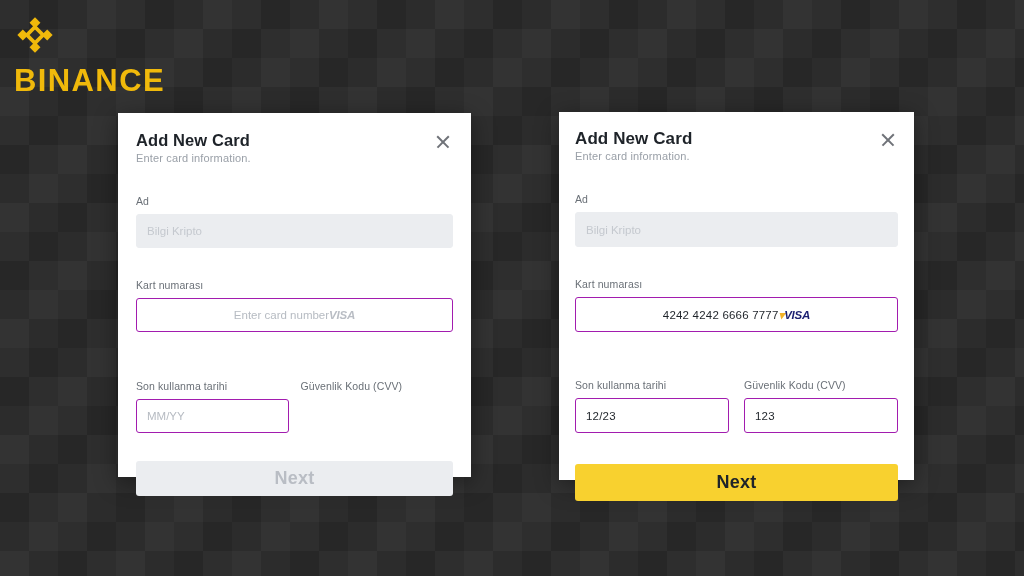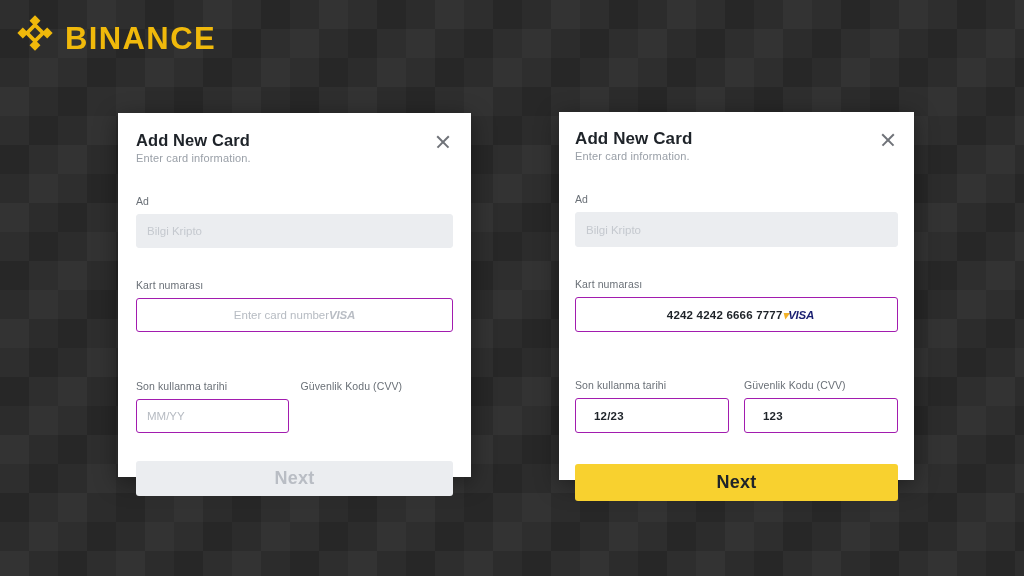--- a/index.html
+++ b/index.html
@@ -28,23 +28,24 @@
     background-size: 116px 116px, 116px 116px, 116px 116px, 116px 116px;
     background-position: 0 0, 58px 58px, 29px 29px, 87px 87px;
   }
 
   
   #brand {
     position: absolute;
     left: 14px;
     top: 14px;
     display: flex;
-    align-items: flex-end;
+    align-items: flex-start;
     gap: 9px;
     height: 40px;
+    flex-direction: column;
   }
   #brand .mark { width: 42px; height: 42px; display: block; }
   #brand .wordmark {
     color: #F0B90B;
     font-size: 31px;
     font-weight: bold;
     letter-spacing: 1.4px;
     line-height: 1;
     font-family: "Liberation Sans", sans-serif;
   }
@@ -115,21 +116,21 @@
     font-size: 11.5px;
     color: #1e2329;
     margin-top: 7px;
   }
   .modal.right .input { height: 35px; }
   .input.disabled {
     background: #ebedf0;
     border-color: #ebedf0;
   }
   .input .ph { color: #b6bbc2; }
-  .input .val { color: #1e2329; font-weight: bold; letter-spacing: 0.2px; margin-left: 8px; }
+  .input .val { color: #1e2329; font-weight: normal; letter-spacing: 0.2px; }
   .input.disabled .ph { color: #c5c9cf; }
 
   .input.with-logo { justify-content: center; }
 
   
   .visa {
     font-size: 11.5px;
     font-weight: bold;
     font-style: italic;
     letter-spacing: -0.2px;

